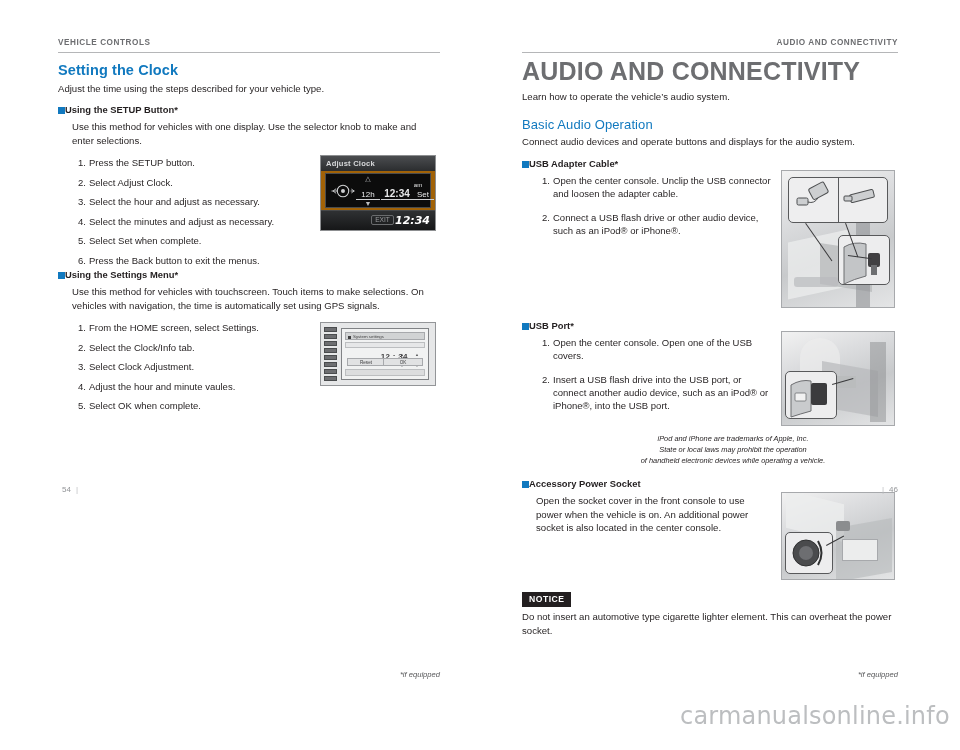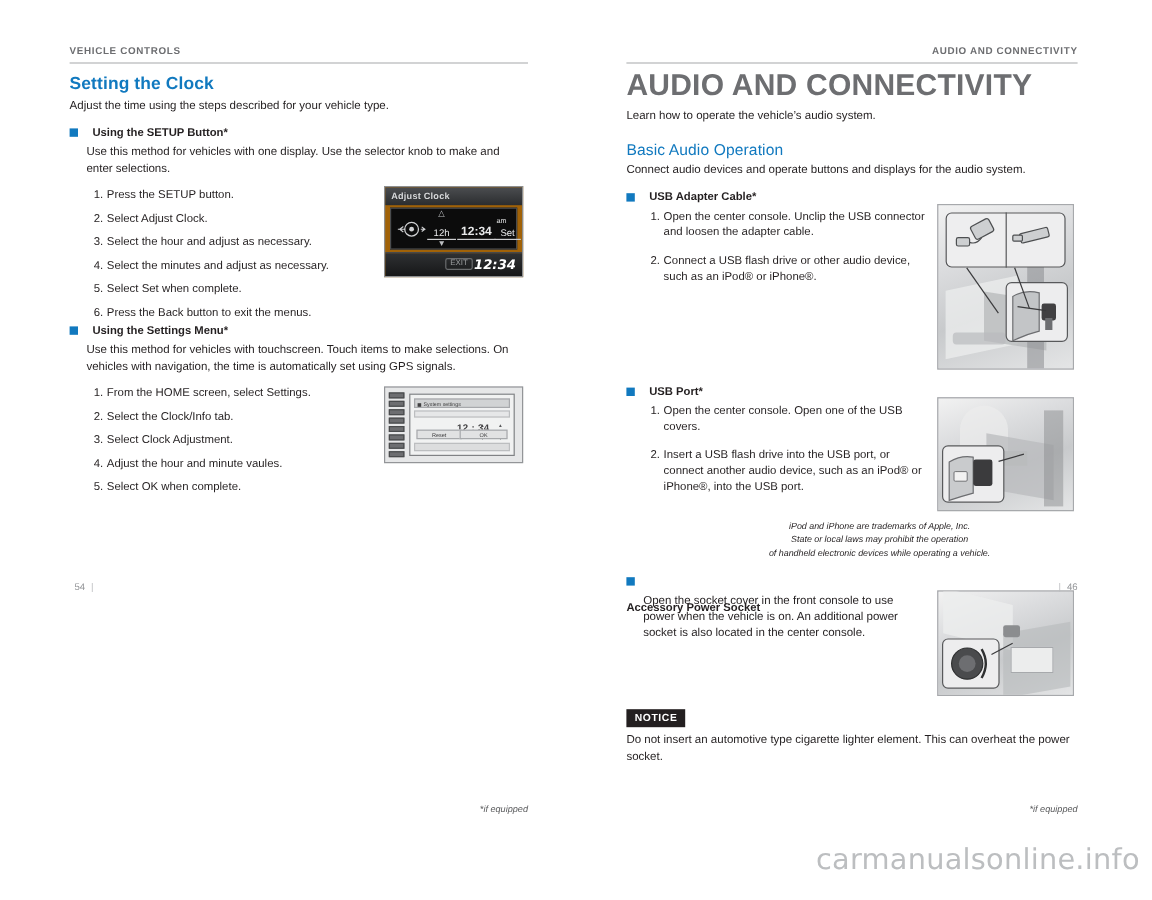--- a/index.html
+++ b/index.html
@@ -35,21 +35,21 @@
   }
   h3.section {
     font-size: 13px; font-weight: normal; color: #1179bf; letter-spacing: .1px;
   }
   p.intro {
     font-size: 9.6px; line-height: 1.45; color: #231f20;
   }
 
   .subhead {
     font-size: 9.4px; font-weight: bold; color: #231f20;
-    display: flex; align-items: flex-start; gap: 12px;
+    display: flex; align-items: flex-start; gap: 0;
   }
   .bullet-sq {
     width: 7px; height: 7px; background: #1179bf;
     display: inline-block; flex: 0 0 auto; margin-top: 2.5px;
   }
   p.body {
     font-size: 9.6px; line-height: 1.42; color: #231f20;
   }
 
   ol.steps { list-style: none; }
@@ -382,21 +382,21 @@
         <div class="ph-line" style="left:50px; top:52px; width:22px; transform:rotate(-16deg);"></div>
       </div>
     </div>
 
     <div class="trademark" style="right:62px; top:433px; width:330px;">
       <div>iPod and iPhone are trademarks of Apple, Inc.</div>
       <div>State or local laws may prohibit the operation</div>
       <div>of handheld electronic devices while operating a vehicle.</div>
     </div>
 
-    <div class="subhead" style="position:absolute; left:42px; top:478px; width:250px;flex-direction:column;">
+    <div class="subhead" style="position:absolute; left:42px; top:478px; width:250px;">
       <span class="bullet-sq"></span>
       <span>Accessory Power Socket</span>
     </div>
 
     <p class="body" style="position:absolute; left:56px; top:494px; width:228px;">Open the socket cover in the front console to use power when the vehicle is on. An additional power socket is also located in the center console.</p>
 
     <div class="figbox" style="left:301px; top:492px; width:114px; height:88px;">
       <div class="photo">
         <div class="ph-bg"></div>
         <div class="ph-lt" style="left:4px; top:4px; width:58px; height:38px; transform:skewY(14deg); opacity:.8;"></div>

